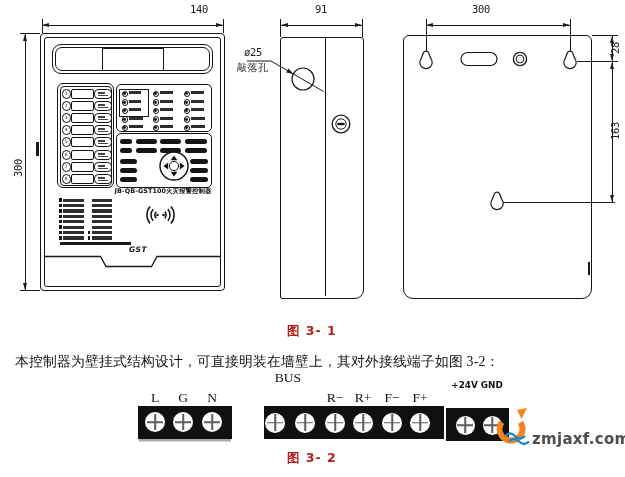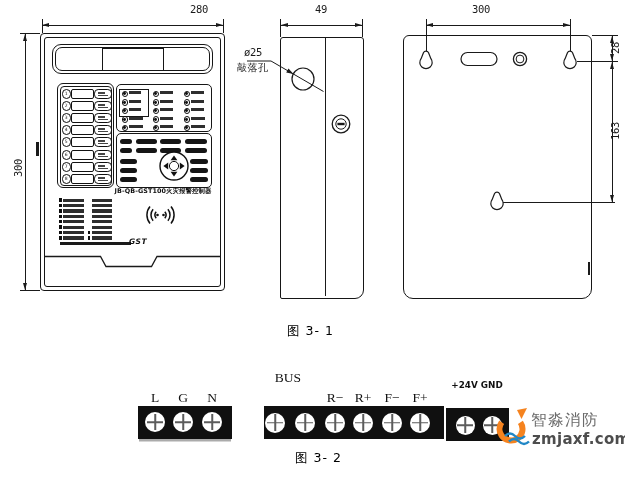--- a/index.html
+++ b/index.html
@@ -28,21 +28,21 @@
   .mb{position:absolute;height:3.3px;background:#2e2e2e}
   .bullet{position:absolute;width:3px;height:3.6px;background:#0c0c0c}
   .pill{position:absolute;height:5.4px;background:#151515;border-radius:2.7px}
   .blk{position:absolute;height:33px;background:#101010}
   .scr{position:absolute;background:#fff;border-radius:50%}
   .scr:before,.scr:after{content:"";position:absolute;background:#5c5c5c}
   .scr:before{left:50%;top:1.6px;bottom:1.6px;width:1.5px;transform:translateX(-50%)}
   .scr:after{top:50%;left:1.6px;right:1.6px;height:1.5px;transform:translateY(-50%)}
   .tlab{position:absolute;font-family:"Liberation Serif",serif;font-size:13.5px;
         text-align:center;white-space:nowrap;color:#111}
-  .cap{position:absolute;font-weight:normal;font-size:12.5px;letter-spacing:1px;color:#000000}
+  .cap{position:absolute;font-weight:bold;font-size:12.5px;letter-spacing:1px;color:#b91c1c}
   .model{position:absolute;font-size:6.4px;font-weight:bold;text-align:center;
          letter-spacing:0.1px;white-space:nowrap;color:#111}
   .gst{position:absolute;font-style:italic;font-weight:800;font-size:7.5px;
        letter-spacing:0.5px;text-align:center;color:#111}
   .body-text{position:absolute;font-family:"Liberation Serif",serif;font-size:13.8px;
              letter-spacing:0.2px;white-space:nowrap;color:#111}
   .wm-brand{position:absolute;font-size:15.5px;letter-spacing:1.5px;color:#6b6b6b;white-space:nowrap}
   .wm-site{position:absolute;font-size:15px;font-weight:bold;letter-spacing:0.3px;color:#4d4d4d;white-space:nowrap}
   .p24{position:absolute;font-size:8.8px;font-weight:bold;text-align:center;white-space:nowrap;color:#111}
   svg.overlay{position:absolute;left:0;top:0;pointer-events:none}
@@ -50,21 +50,21 @@
 </head>
 <body>
 
 <div class="page">
 
   <div class="ln" style="left:41.5px;top:19px;width:1px;height:14px"></div>
   <div class="ln" style="left:222.5px;top:19px;width:1px;height:14px"></div>
   <div class="ln" style="left:42px;top:25px;width:181px;height:1px"></div>
   <div class="arr aL" style="left:42px;top:22.6px"></div>
   <div class="arr aR" style="left:216px;top:22.6px"></div>
-  <div class="dim" style="left:183px;top:3px;width:32px">280</div>
+  <div class="dim" style="left:183px;top:3px;width:32px">140</div>
 
   <div class="ln" style="left:20px;top:33px;width:20px;height:1px"></div>
   <div class="ln" style="left:20px;top:289.5px;width:20px;height:1px"></div>
   <div class="ln" style="left:25px;top:34px;width:1px;height:256px"></div>
   <div class="arr aU" style="left:23.1px;top:34px"></div>
   <div class="arr aD" style="left:23.1px;top:283px"></div>
   <div class="dim rot" style="left:3px;top:162px;width:30px">300</div>
 
   <div class="box" style="left:40px;top:33px;width:183px;height:256px;border-radius:4px"></div>
   <div class="box thin" style="left:44px;top:37px;width:175px;height:248px;border-radius:3px"></div>
@@ -208,28 +208,28 @@
   <div class="bullet" style="left:58.5px;top:230.7px"></div>
     <i class="mb" style="left:63px;top:230.9px;width:21px"></i>
     <div class="bullet" style="left:88px;top:230.7px;width:2px"></div>
     <i class="mb" style="left:91.5px;top:230.9px;width:20px"></i>
   <div class="bullet" style="left:58.5px;top:236.1px"></div>
     <i class="mb" style="left:63px;top:236.3px;width:21px"></i>
     <div class="bullet" style="left:88px;top:236.1px;width:2px"></div>
     <i class="mb" style="left:91.5px;top:236.3px;width:20px"></i>
   <div class="ln" style="left:59.5px;top:241.5px;width:71px;height:3.6px"></div>
 
-  <div class="gst" style="left:119px;top:237px;width:38px">GST</div>
+  <div class="gst" style="left:119px;top:245px;width:38px">GST</div>
 
   <div class="ln" style="left:280px;top:19px;width:1px;height:18px"></div>
   <div class="ln" style="left:361.5px;top:19px;width:1px;height:18px"></div>
   <div class="ln" style="left:280.5px;top:25px;width:81px;height:1px"></div>
   <div class="arr aL" style="left:280.5px;top:22.6px"></div>
   <div class="arr aR" style="left:354.5px;top:22.6px"></div>
-  <div class="dim" style="left:306px;top:3px;width:30px">49</div>
+  <div class="dim" style="left:306px;top:3px;width:30px">91</div>
 
   <div class="box" style="left:280px;top:37px;width:82px;height:260px;border-radius:3px 3px 9px 2px"></div>
   <div class="ln" style="left:325px;top:38px;width:1.4px;height:258px"></div>
   <div class="dim" style="left:244px;top:46px;width:26px;text-align:left">ø25</div>
   <div class="dim" style="left:237px;top:61px;width:38px;font-size:10px;letter-spacing:0.5px;text-align:left">敲落孔</div>
 
   <div class="ln" style="left:425.5px;top:19px;width:1px;height:33px"></div>
   <div class="ln" style="left:569.5px;top:19px;width:1px;height:33px"></div>
   <div class="ln" style="left:426px;top:25px;width:144px;height:1px"></div>
   <div class="arr aL" style="left:426px;top:22.6px"></div>
@@ -246,20 +246,21 @@
   <div class="arr aD" style="left:609.6px;top:53.5px"></div>
   <div class="dim rot" style="left:604px;top:42px;width:22px">28</div>
 
   <div class="ln" style="left:611.5px;top:61px;width:1px;height:141px"></div>
   <div class="ln" style="left:503px;top:201.5px;width:112px;height:1px"></div>
   <div class="arr aU" style="left:609.6px;top:61.5px"></div>
   <div class="arr aD" style="left:609.6px;top:194.5px"></div>
   <div class="dim rot" style="left:601px;top:125px;width:28px">163</div>
 
   <div class="cap" style="left:287px;top:323px">图 3- 1</div>
+  <div class="body-text" style="left:15px;top:353px">本控制器为壁挂式结构设计，可直接明装在墙壁上，其对外接线端子如图 3-2：</div>
 
   <div class="tlab" style="left:140px;top:390px;width:30px">L</div>
   <div class="tlab" style="left:168px;top:390px;width:30px">G</div>
   <div class="tlab" style="left:197px;top:390px;width:30px">N</div>
   <div class="blk" style="left:138px;top:406px;width:94px;box-shadow:0 3.5px 0 -1px #ababab">
     <div class="scr" style="left:7px;top:6px;width:20px;height:20px"></div>
     <div class="scr" style="left:35px;top:6px;width:20px;height:20px"></div>
     <div class="scr" style="left:64px;top:6px;width:20px;height:20px"></div>
   </div>
 
@@ -276,23 +277,22 @@
     <div class="scr" style="left:118px;top:6.5px;width:20px;height:20px"></div>
     <div class="scr" style="left:146px;top:6.5px;width:20px;height:20px"></div>
   </div>
 
   <div class="p24" style="left:444px;top:380px;width:66px">+24V GND</div>
   <div class="blk" style="left:446px;top:408px;width:63px">
     <div class="scr" style="left:9.5px;top:7.5px;width:19px;height:19px"></div>
     <div class="scr" style="left:36.5px;top:7.5px;width:19px;height:19px"></div>
   </div>
 
-  <div class="cap" style="left:295px;top:450px">图 3- 2</div>
-
-  <div class="wm-brand" style="left:531px;top:410px">智淼消防</div>
+  <div class="cap" style="left:287px;top:450px">图 3- 2</div>
+
   <div class="wm-site" style="left:532px;top:430px">zmjaxf.com</div>
 
   <svg class="overlay" width="625" height="477" viewBox="0 0 625 477">
 
     <g>
       <circle cx="303" cy="79" r="11" fill="none" stroke="#1a1a1a" stroke-width="1.2"></circle>
       <path d="M247,61 L271,61 L323.5,91.5" fill="none" stroke="#1a1a1a" stroke-width="1"></path>
       <polygon points="293.5,74.1 286.2,72.55 288.5,68.6" fill="#1a1a1a"></polygon>
     </g>
 

